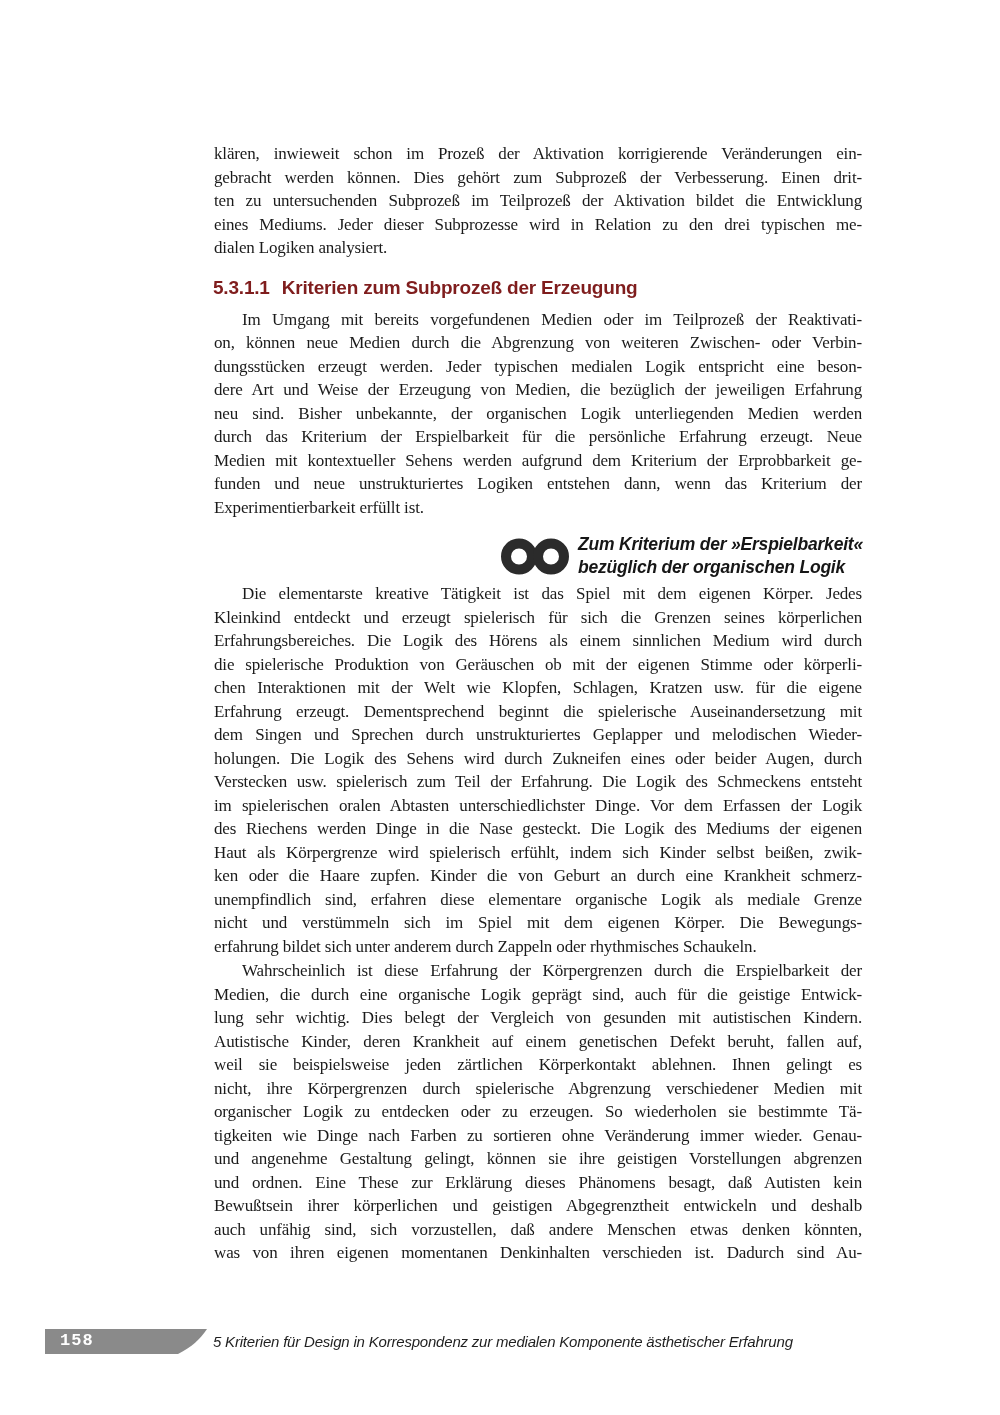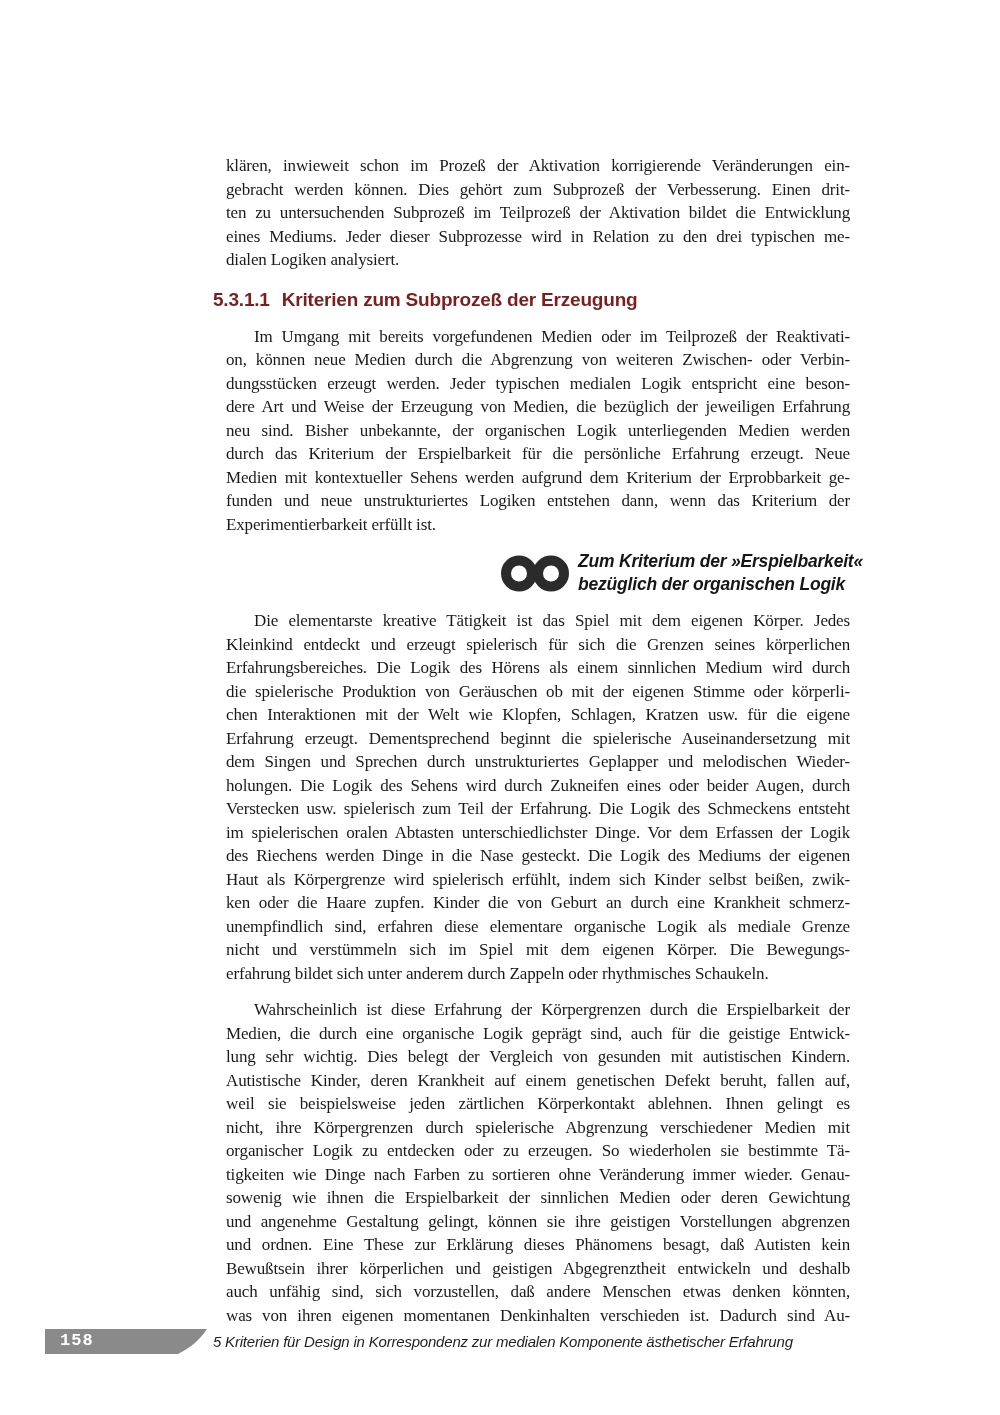--- a/index.html
+++ b/index.html
@@ -11,21 +11,21 @@
     font-family: "Liberation Serif", serif;
     color: #1a1a1a;
     overflow: hidden;
   }
   .text-column {
     position: absolute;
     left: 213px;
     top: 141px;
     width: 650px;
   }
-  .para { margin: 13px; }
+  .para { margin: 1px; }
   .line {
     font-size: 17px;
     line-height: 23.5px;
     letter-spacing: -0.15px;
     text-align: justify;
     text-align-last: justify;
     white-space: nowrap;
   }
   .line.flush { text-align-last: left; }
   .para.indent-first .line:first-child { padding-left: 28px; }
@@ -140,21 +140,20 @@
       </div>
       <div class="para indent-first">
         <div class="line">Wahrscheinlich ist diese Erfahrung der Körpergrenzen durch die Erspielbarkeit der</div>
         <div class="line">Medien, die durch eine organische Logik geprägt sind, auch für die geistige Entwick-</div>
         <div class="line">lung sehr wichtig. Dies belegt der Vergleich von gesunden mit autistischen Kindern.</div>
         <div class="line">Autistische Kinder, deren Krankheit auf einem genetischen Defekt beruht, fallen auf,</div>
         <div class="line">weil sie beispielsweise jeden zärtlichen Körperkontakt ablehnen. Ihnen gelingt es</div>
         <div class="line">nicht, ihre Körpergrenzen durch spielerische Abgrenzung verschiedener Medien mit</div>
         <div class="line">organischer Logik zu entdecken oder zu erzeugen. So wiederholen sie bestimmte Tä-</div>
         <div class="line">tigkeiten wie Dinge nach Farben zu sortieren ohne Veränderung immer wieder. Genau-</div>
-        <div class="line">sowenig wie ihnen die Erspielbarkeit der sinnlichen Medien oder deren Gewichtung</div>
         <div class="line">und angenehme Gestaltung gelingt, können sie ihre geistigen Vorstellungen abgrenzen</div>
         <div class="line">und ordnen. Eine These zur Erklärung dieses Phänomens besagt, daß Autisten kein</div>
         <div class="line">Bewußtsein ihrer körperlichen und geistigen Abgegrenztheit entwickeln und deshalb</div>
         <div class="line">auch unfähig sind, sich vorzustellen, daß andere Menschen etwas denken könnten,</div>
         <div class="line">was von ihren eigenen momentanen Denkinhalten verschieden ist. Dadurch sind Au-</div>
       </div>
     </div>
 
   <div class="footer-tab">
     <svg width="163" height="26" viewBox="0 0 163 26">

